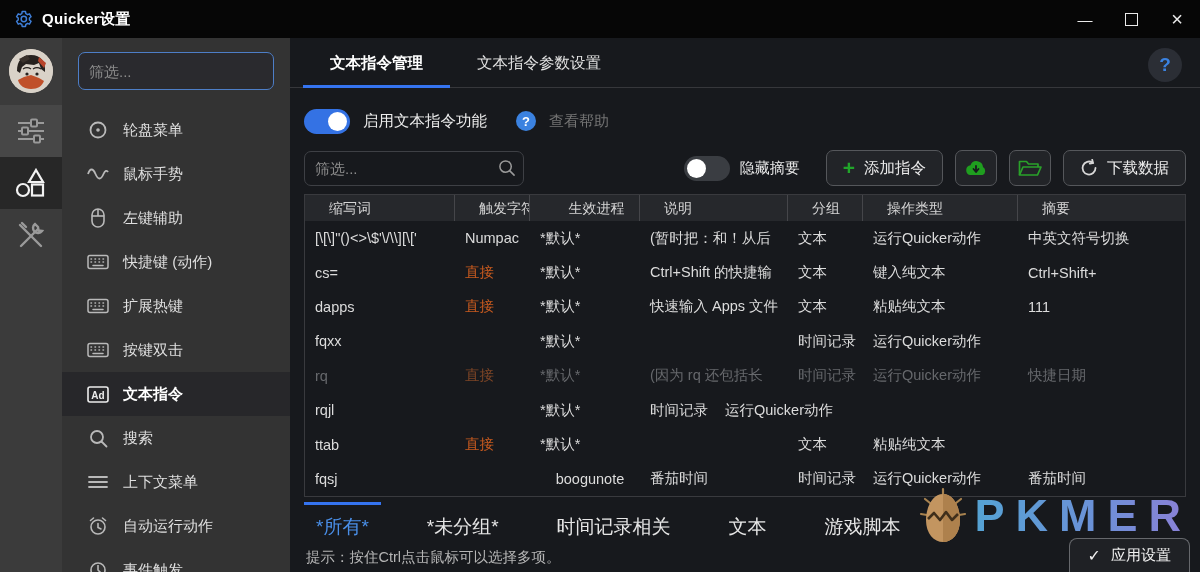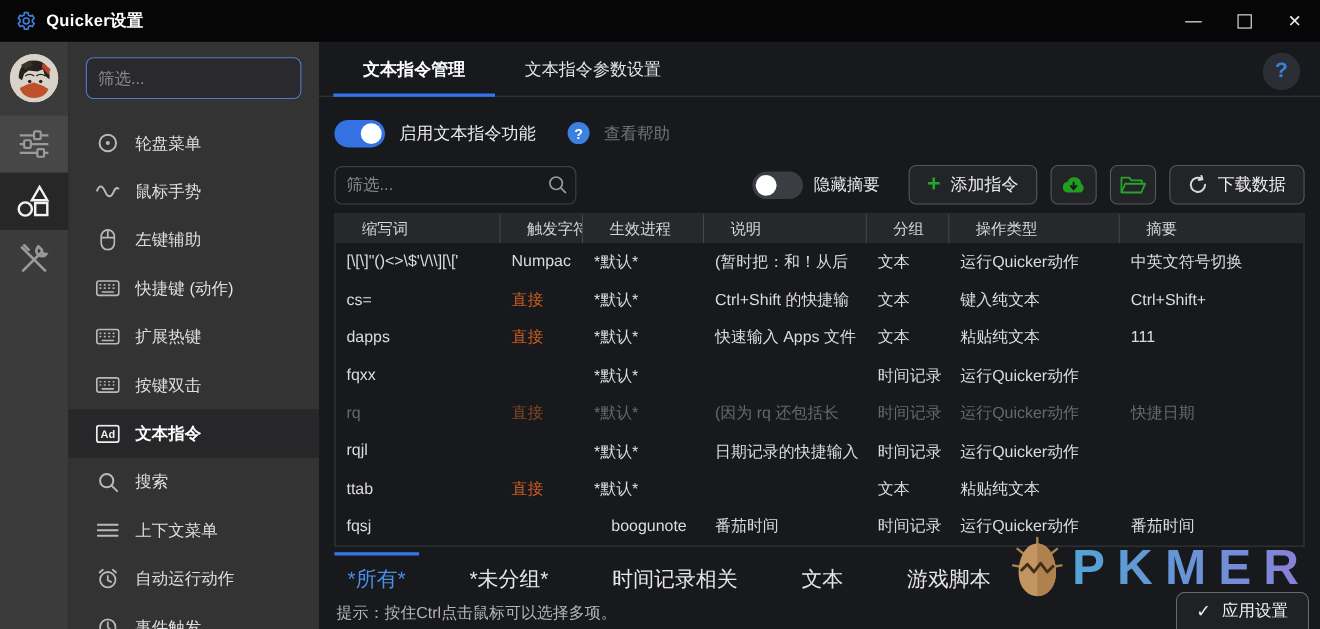--- a/index.html
+++ b/index.html
@@ -331,21 +331,21 @@
           </svg>
         </span>
         <span>下载数据</span>
       </div>
     </div>
 
     <div class="table">
       <div class="thead" id="thead">
           <div class="th" style="width: 150px; flex-shrink: 0;">缩写词</div>
           <div class="th" style="width: 75px; flex-shrink: 0;">触发字符</div>
-          <div class="th" style="width: 110px; flex-shrink: 0;">生效进程</div>
+          <div class="th" style="width: 110px; flex-shrink: 0; text-align: center;">生效进程</div>
           <div class="th" style="width: 148px; flex-shrink: 0;">说明</div>
           <div class="th" style="width: 75px; flex-shrink: 0;">分组</div>
           <div class="th" style="width: 155px; flex-shrink: 0;">操作类型</div>
           <div class="th" style="flex: 1 1 0%;">摘要</div>
         </div>
       <div class="tbody" id="tbody">
           <div class="trow">
             <div class="td" style="width: 150px; flex-shrink: 0;">[\[\]"()&lt;&gt;\$'\/\\][\['</div>
             <div class="td" style="width: 75px; flex-shrink: 0;">Numpac</div>
             <div class="td" style="width: 110px; flex-shrink: 0;">*默认*</div>
@@ -386,21 +386,20 @@
             <div class="td" style="width: 110px; flex-shrink: 0;">*默认*</div>
             <div class="td" style="width: 148px; flex-shrink: 0;">(因为 rq 还包括长</div>
             <div class="td" style="width: 75px; flex-shrink: 0;">时间记录</div>
             <div class="td" style="width: 155px; flex-shrink: 0;">运行Quicker动作</div>
             <div class="td" style="flex: 1 1 0%;">快捷日期</div>
           </div>
           <div class="trow">
             <div class="td" style="width: 150px; flex-shrink: 0;">rqjl</div>
             <div class="td" style="width: 75px; flex-shrink: 0;"></div>
             <div class="td" style="width: 110px; flex-shrink: 0;">*默认*</div>
-            <div class="td" style="width: 148px; flex-shrink: 0;">日期记录的快捷输入</div>
             <div class="td" style="width: 75px; flex-shrink: 0;">时间记录</div>
             <div class="td" style="width: 155px; flex-shrink: 0;">运行Quicker动作</div>
           </div>
           <div class="trow">
             <div class="td" style="width: 150px; flex-shrink: 0;">ttab</div>
             <div class="td trigger" style="width: 75px; flex-shrink: 0;">直接</div>
             <div class="td" style="width: 110px; flex-shrink: 0;">*默认*</div>
             <div class="td" style="width: 148px; flex-shrink: 0;"></div>
             <div class="td" style="width: 75px; flex-shrink: 0;">文本</div>
             <div class="td" style="width: 155px; flex-shrink: 0;">粘贴纯文本</div>

